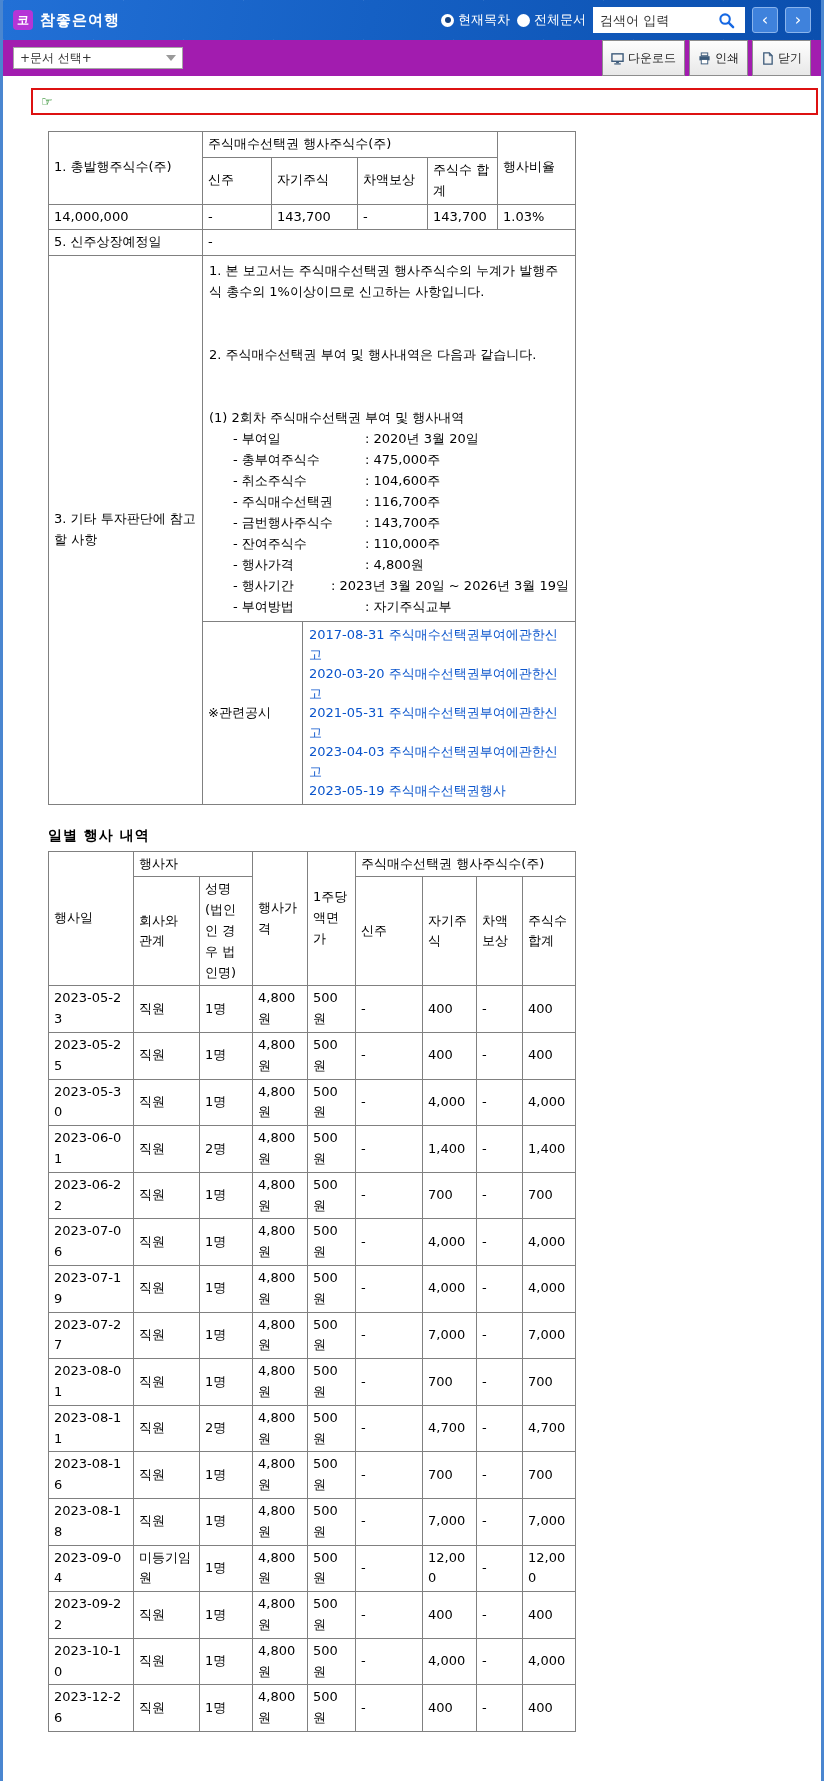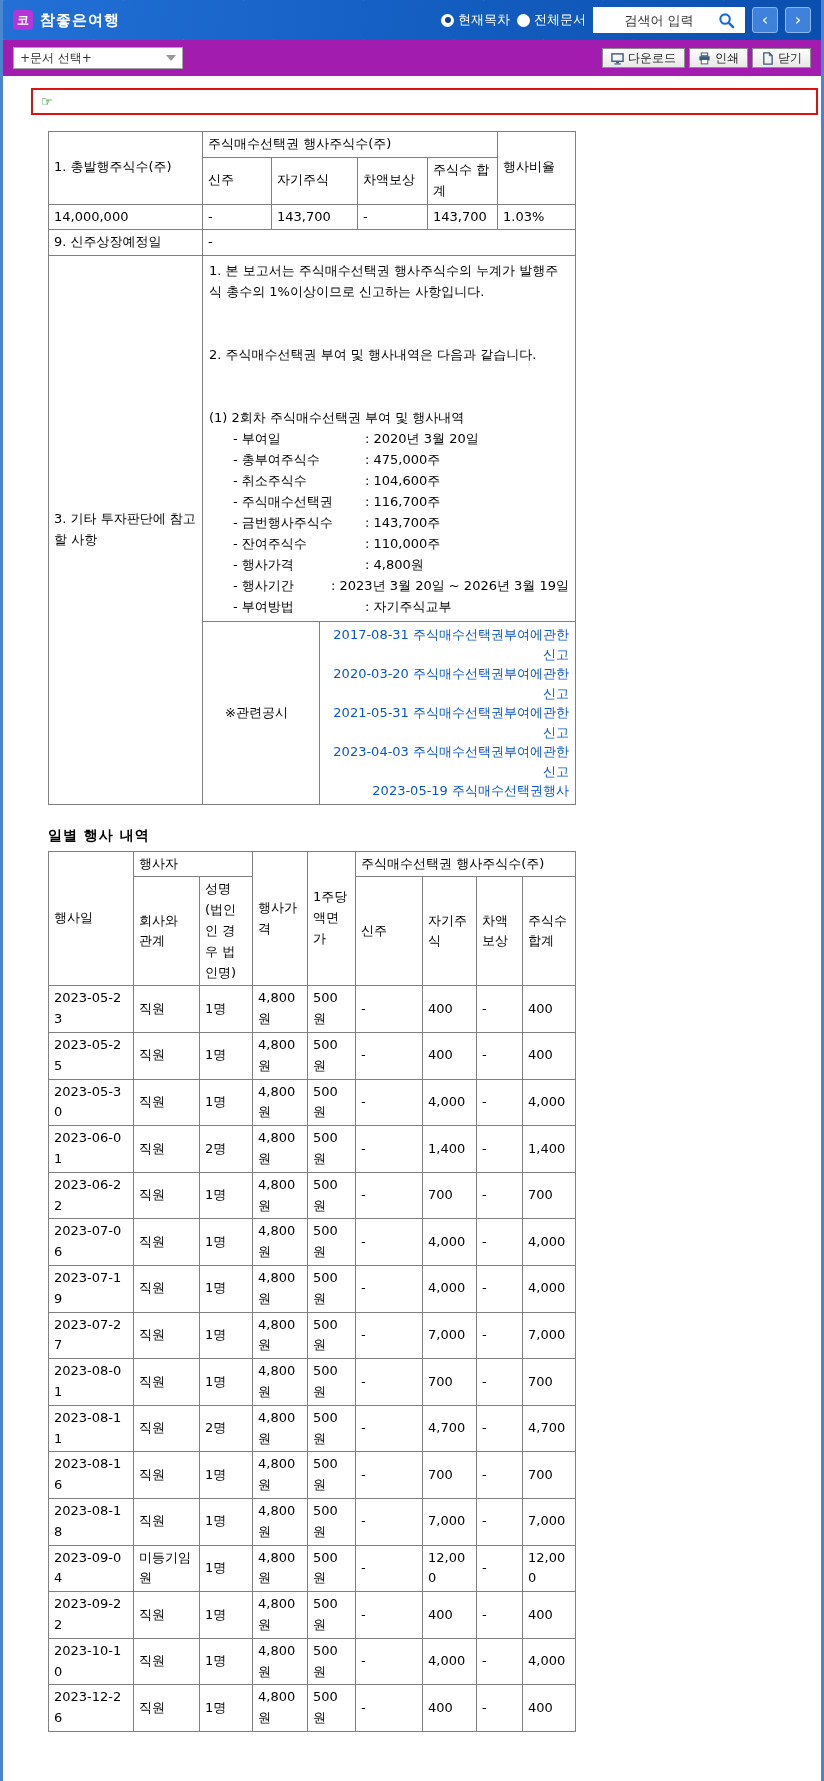--- a/index.html
+++ b/index.html
@@ -18,32 +18,32 @@
       linear-gradient(65deg, rgba(255,255,255,.07) 0 1px, transparent 1px 48px);
     background-size:120px 40px, 90px 40px; pointer-events:none; }
   .logo-badge { width:20px; height:20px; border-radius:4px; background:var(--logo-badge,#b535d6);
     color:#fff; font-size:12px; font-weight:bold; display:flex; align-items:center; justify-content:center; margin-right:7px; z-index:1; }
   .company { color:#fff; font-weight:bold; font-size:15px; letter-spacing:1px; z-index:1; }
   .header-right { margin-left:auto; display:flex; align-items:center; gap:7px; z-index:1; }
   .radio-wrap { display:flex; align-items:center; gap:4px; color:#fff; font-size:13px; cursor:pointer; }
   .radio-circle { width:13px; height:13px; border-radius:50%; background:#fff; display:inline-flex; align-items:center; justify-content:center; }
   .radio-circle .dot { width:6px; height:6px; border-radius:50%; background:#14407e; }
   .search-box { width:152px; height:26px; background:#fff; display:flex; align-items:center; padding:0 4px 0 7px; }
-  .search-box input { border:0; outline:0; width:118px; font-size:13px; color:#b91c1c; font-family:inherit; background:transparent;text-align:center; }
+  .search-box input { border:0; outline:0; width:118px; font-size:13px; color:#b91c1c; font-family:inherit; background:transparent; }
   .search-box input::placeholder { color:#333; opacity:1; }
   .nav-btn { width:26px; height:26px; border:1px solid #8ab4ec; border-radius:3px; background:#3f82dc;
     color:#fff; font-size:16px; line-height:1; display:flex; align-items:center; justify-content:center; cursor:pointer; }
 
   
   .toolbar { height:36px; flex:0 0 36px; background:#a21caf; display:flex; align-items:center; padding:0 10px; }
   .doc-select { width:170px; height:22px; border:1px solid #a6a6a6; background:#fff; display:flex; align-items:center;
     justify-content:space-between; padding:0 6px; font-size:12px; color:#333; cursor:pointer; }
   .chev-down { width:0; height:0; border-left:5px solid transparent; border-right:5px solid transparent; border-top:6px solid #999; }
   .toolbar-buttons { margin-left:auto; display:flex; gap:4px; }
-  .tb-btn { height:20px; display:flex; align-items:center; gap:4px; padding:0 8px; font-size:12px; color:#222;
+  .tb-btn { height:36px; display:flex; align-items:center; gap:4px; padding:0 8px; font-size:12px; color:#222;
     border:1px solid #8d8d8d; background:linear-gradient(#fefefe,#e8e8e8); cursor:pointer; font-family:inherit; }
 
   
   .notice { margin:12px 3px 0 28px; border:2px solid var(--notice-border,#dd1111); background:#fff;
     padding:4px 8px; color:var(--notice-text,#007700); font-weight:bold; font-size:13px; display:flex; gap:6px; align-items:center; }
 
   
   .content { padding:16px 0 0 45px; }
   .doc-title { font-size:17px; font-weight:bold; letter-spacing:2px; margin-bottom:16px; }
   .sec-heading { font-size:14px; font-weight:bold; letter-spacing:1px; margin:0 0 6px; }
@@ -60,23 +60,23 @@
   .other-label { vertical-align:middle; }
   .other-cell { padding:0; vertical-align:top; }
   .other-text { padding:4px 6px; min-height:352px; }
   .para { line-height:21px; }
   .para.blank { height:21px; }
   .grant-item { display:flex; line-height:21px; padding-left:24px; }
   .g-label { width:132px; white-space:pre; }
   .g-value { white-space:pre; }
   .related-row { border-top:1px solid var(--table-border,#808080); display:flex; }
   .related-label { width:100px; border-right:1px solid var(--table-border,#808080);
-    display:flex; align-items:center; padding:3px 5px; flex:0 0 100px;margin-left:17px; }
+    display:flex; align-items:center; padding:3px 5px; flex:0 0 100px; }
   .related-links { padding:3px 6px; display:flex; flex-direction:column; }
-  .related-links a { color:var(--link,#0b55cc); text-decoration:none; line-height:19.5px; cursor:pointer;text-align:right; }
+  .related-links a { color:var(--link,#0b55cc); text-decoration:none; line-height:19.5px; cursor:pointer; }
 
   
   .daily-h1 td { height:24px; }
   .daily-h2 td { height:92px; }
 </style>
 </head>
 <body>
 
 <div class="page">
 
@@ -171,21 +171,21 @@
       </tr>
       <tr class="vrow">
         <td>14,000,000</td>
         <td>-</td>
         <td>143,700</td>
         <td>-</td>
         <td>143,700</td>
         <td>1.03%</td>
       </tr>
       <tr class="vrow">
-        <td>9. 신주상장예정일</td>
+        <td>5. 신주상장예정일</td>
         <td colspan="5">-</td>
       </tr>
       <tr>
         <td class="other-label">3. 기타 투자판단에 참고할 사항</td>
         <td colspan="5" class="other-cell">
           <div class="other-text">
                 <div class="para">1. 본 보고서는 주식매수선택권 행사주식수의 누계가 발행주식 총수의 1%이상이므로 신고하는 사항입니다.</div>
                 <div class="para blank"></div>
                 <div class="para blank"></div>
                 <div class="para">2. 주식매수선택권 부여 및 행사내역은 다음과 같습니다.</div>

